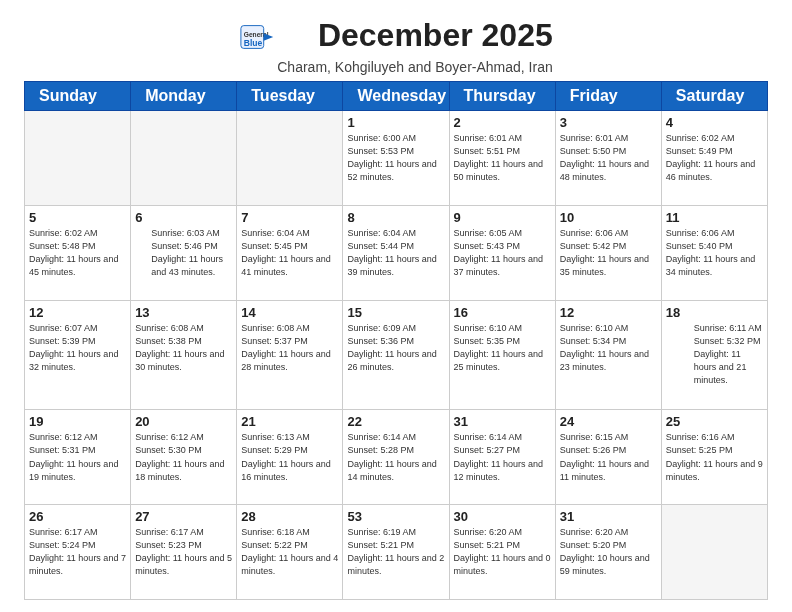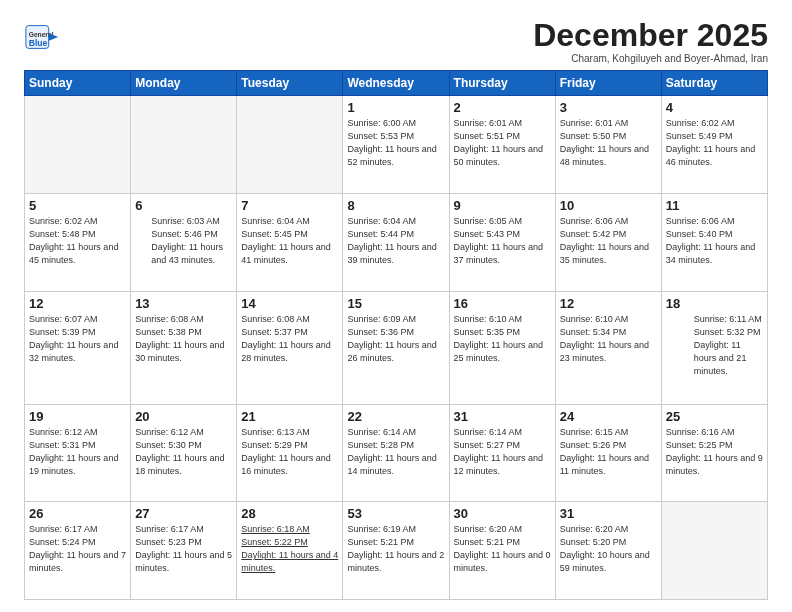--- a/index.html
+++ b/index.html
@@ -9,53 +9,54 @@
       width: 792px;
       height: 612px;
       overflow: hidden;
     }
     .page {
       width: 792px;
       height: 612px;
       padding: 18px 24px 12px 24px;
       display: flex;
       flex-direction: column;
+      align-items: center;
     }
     .header {
       display: flex;
       align-items: flex-start;
       justify-content: space-between;
       margin-bottom: 6px;
     }
     .title-block {
       text-align: right;
     }
     .month-title {
       font-size: 32px;
       font-weight: bold;
       color: #222;
       line-height: 1.1;
     }
     .location-title {
-      font-size: 10px;
+      font-size: 14px;
       color: #444;
-      margin-top: 0;
+      margin-top: 6px;
     }
     .calendar {
       flex: 1;
       border-collapse: collapse;
       width: 100%;
       table-layout: fixed;
     }
     .calendar th {
       background: #1565c0;
       color: #fff;
-      font-size: 12px;
+      font-size: 16px;
       font-weight: bold;
-      padding: 5px 4px;
+      padding: 5px 14px;
       text-align: left;
       border: 1px solid #0d47a1;
       margin-top: 12px;
     }
     .calendar td {
       border: 1px solid #ccc;
       vertical-align: top;
       padding: 4px 4px 3px 4px;
       font-size: 9.5px;
       color: #333;
@@ -288,21 +289,21 @@
 Daylight: 11 hours and 7 minutes.</div>
           </td>
           <td>
             <span class="day-num">27</span>
             <div class="day-info" style="white-space: pre-line;">Sunrise: 6:17 AM
 Sunset: 5:23 PM
 Daylight: 11 hours and 5 minutes.</div>
           </td>
           <td>
             <span class="day-num">28</span>
-            <div class="day-info" style="white-space: pre-line; text-decoration: underline;">Sunrise: 6:18 AM
+            <div class="day-info" style="white-space: pre-line;">Sunrise: 6:18 AM
 Sunset: 5:22 PM
 Daylight: 11 hours and 4 minutes.</div>
           </td>
           <td>
             <span class="day-num">53</span>
             <div class="day-info" style="white-space: pre-line;">Sunrise: 6:19 AM
 Sunset: 5:21 PM
 Daylight: 11 hours and 2 minutes.</div>
           </td>
           <td>

